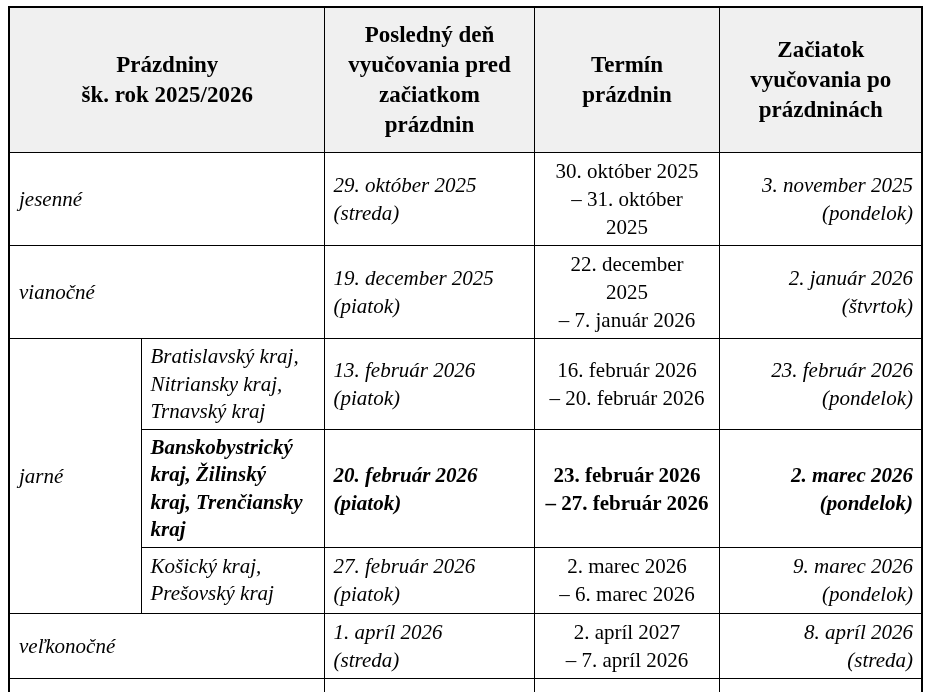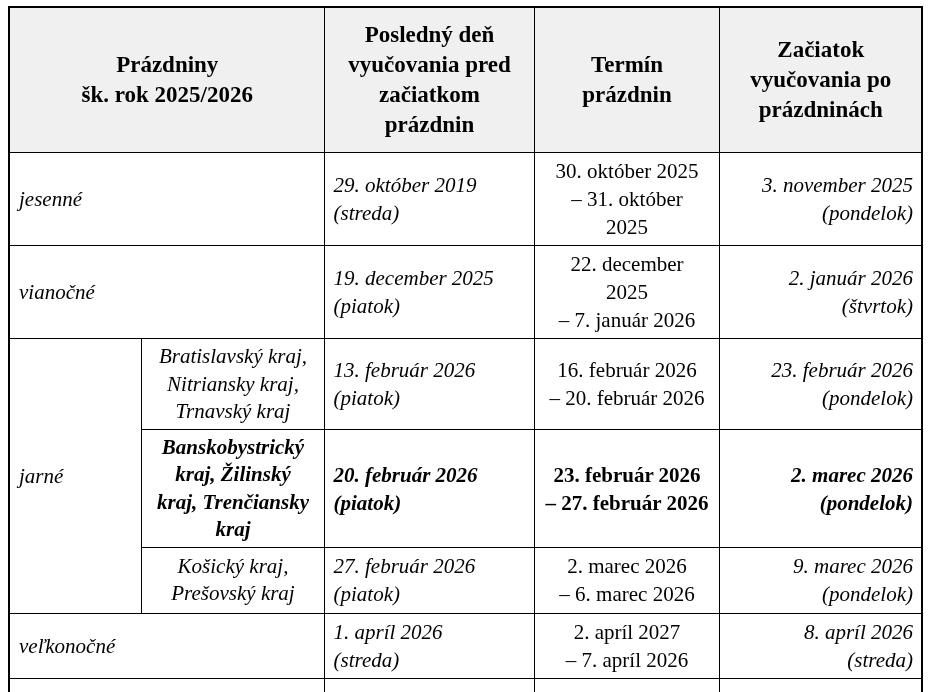--- a/index.html
+++ b/index.html
@@ -63,21 +63,21 @@
   td .ln { display: block; }
 
   td.holiday-name {
     font-style: italic;
     text-align: left;
     padding-left: 11px;
     margin-top: 29px;
   }
   td.region {
     font-style: italic;
-    text-align: center;
+    text-align: left;
     padding-left: 11px;
     line-height: 1.30;
   }
   td.last-day {
     font-style: italic;
     text-align: left;
   }
   td.term {
     font-style: normal;
     text-align: center;
@@ -130,21 +130,21 @@
           <span class="hl">vyučovania po</span>
           <span class="hl">prázdninách</span>
         </th>
       </tr>
     </thead>
     <tbody>
 
       <tr class="r-jesenne">
         <td class="holiday-name" colspan="2">jesenné</td>
         <td class="last-day">
-          <span class="ln">29. október 2019</span>
+          <span class="ln">29. október 2025</span>
           <span class="ln">(streda)</span>
         </td>
         <td class="term">
           <span class="ln">30. október 2025</span>
           <span class="ln">– 31. október</span>
           <span class="ln">2025</span>
         </td>
         <td class="start-day">
           <span class="ln">3. november 2025</span>
           <span class="ln">(pondelok)</span>

